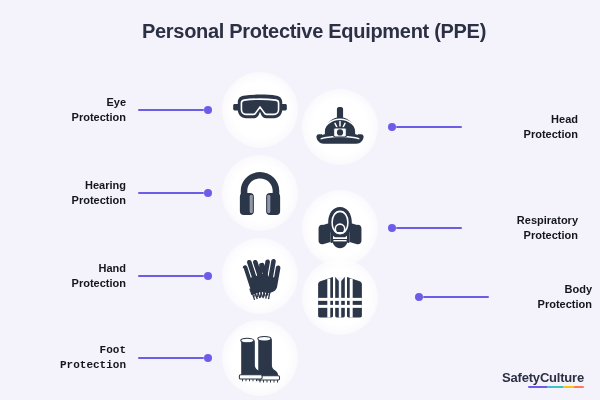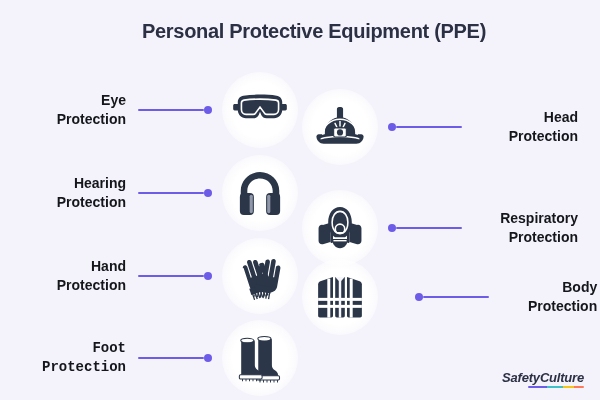--- a/index.html
+++ b/index.html
@@ -18,21 +18,21 @@
     color:#2b3044;
     letter-spacing:-0.3px;
   }
 
   
   .row{position:absolute;display:flex;align-items:center;}
   .row-left{left:28px;width:272px;justify-content:flex-start;}
   .row-right{left:302px;width:290px;justify-content:flex-start;}
 
   .label{
-    font-size:14px;font-weight:bold;color:#14161c;
+    font-size:11px;font-weight:bold;color:#14161c;
     line-height:1.35;white-space:pre-line;
   }
   .label-l{width:98px;text-align:right;}
   .label-r{width:104px;text-align:right;}
 
   .connector{position:relative;height:10px;display:flex;align-items:center;}
   .conn-line{height:2px;background:#6c5ce7;border-radius:1px;}
   .conn-dot{width:8px;height:8px;border-radius:50%;background:#6c5ce7;flex:0 0 auto;}
 
   .conn-l{width:74px;margin-left:12px;margin-right:10px;}
@@ -47,21 +47,21 @@
     border-radius:50%;
   }
   .icon-wrap svg{display:block;}
 
   
   .logo{
     position:absolute;right:16px;bottom:12px;
     text-align:right;
   }
   .logo-text{
-    font-size:13px;font-weight:bold;font-style:italic;
+    font-size:13px;font-weight:bold;
     color:#2b3044;letter-spacing:-0.2px;
   }
   .logo-underline{
     height:2px;width:56px;margin-left:auto;margin-top:1px;
     background:linear-gradient(to right,#6c5ce7 0%,#6c5ce7 34%,#3fc1c9 34%,#3fc1c9 62%,#f5c518 62%,#f5c518 82%,#ff7a59 82%,#ff7a59 100%);
     border-radius:1px;
   }
 </style>
 </head>
 <body>

